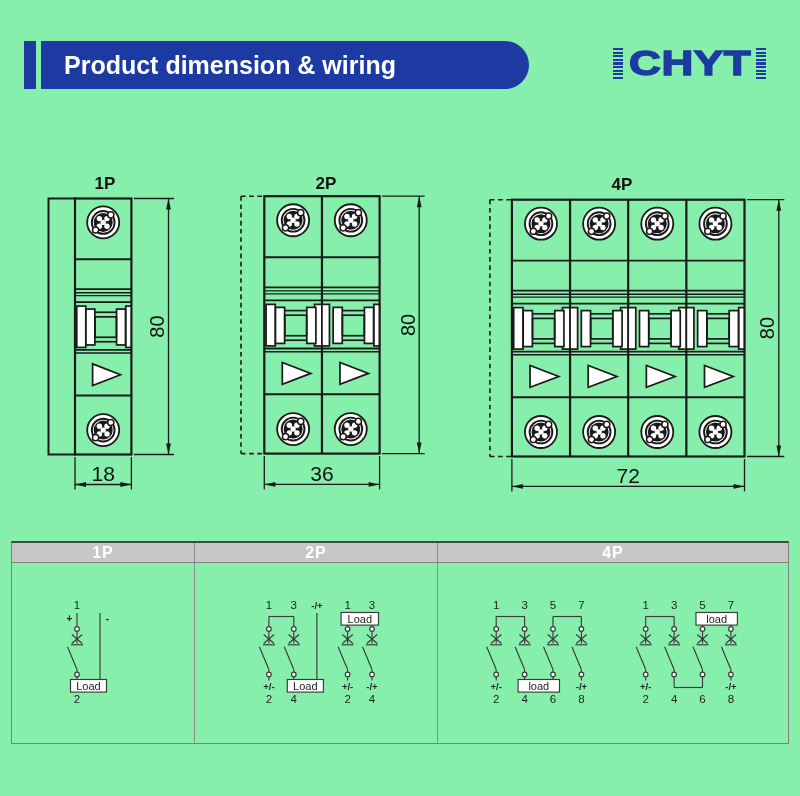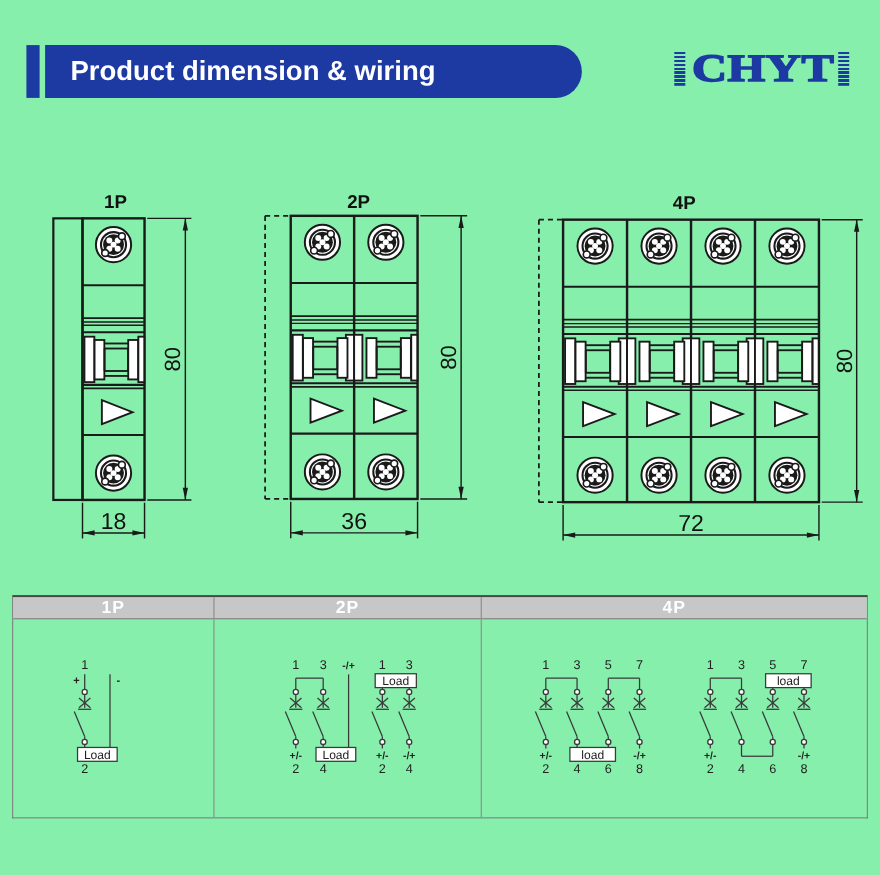--- a/index.html
+++ b/index.html
@@ -3,21 +3,21 @@
 <meta charset="utf-8">
 <style>
   html,body{margin:0;padding:0;}
   .page{position:relative;width:800px;height:796px;background:#86efac;overflow:hidden;
         font-family:"Liberation Sans",sans-serif;}
   
   .accent-bar{position:absolute;left:24px;top:41px;width:12px;height:48px;background:#1c3aa2;}
   .banner{position:absolute;left:41px;top:41px;width:488px;height:48px;background:#1c3aa2;
           border-radius:0 24px 24px 0;color:#ffffff;font-size:25px;font-weight:bold;
           line-height:48px;padding-left:23px;box-sizing:border-box;white-space:nowrap;}
-  .logo{position:absolute;left:613px;top:47px;height:32px;display:flex;align-items:flex-start;font-family:Liberation Serif, serif;}
+  .logo{position:absolute;left:613px;top:47px;height:32px;display:flex;align-items:center;}
   .logo-stripes{width:10px;height:31px;
      background:repeating-linear-gradient(to bottom,#1c3aa2 0px,#1c3aa2 2.2px,transparent 2.2px,transparent 3.6px);}
   .logo-text{color:#1c3aa2;font-size:37px;font-weight:800;letter-spacing:0.5px;
      line-height:31px;margin:0 24px 0 6px;transform:scale(1.19,0.95);
      transform-origin:left center;-webkit-text-stroke:1.5px #1c3aa2;}
   
   .wtable{position:absolute;left:11px;top:541px;width:778px;height:203px;box-sizing:border-box;
           border:1px solid #7f7f7f;border-top:2px solid #474747;}
   .wtable-header{display:flex;height:20px;background:#c7c7c7;border-bottom:1.5px solid #7f7f7f;box-sizing:border-box;}
   .wtable-header .th{box-sizing:border-box;border-right:1.5px solid #8a8a8a;color:#ffffff;

